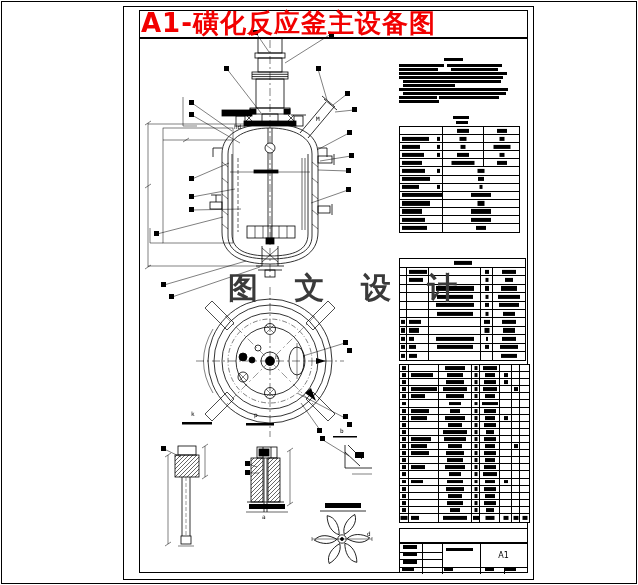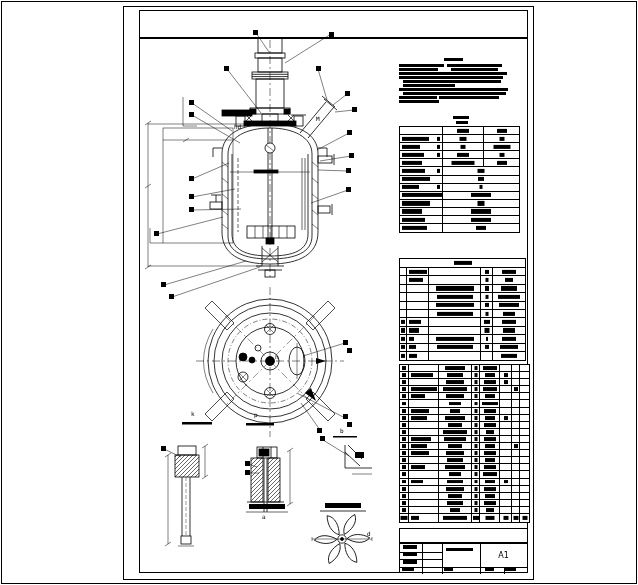--- a/index.html
+++ b/index.html
@@ -33,21 +33,23 @@
   #tb-a1{position:absolute;left:479px;top:551px;width:49px;text-align:center;font-size:8px;z-index:5;}
 </style>
 </head>
 <body>
 
 <div id="page">
   <div id="page-border"></div>
   <div id="sheet-trim"></div>
   <div id="sheet-frame"></div>
 
+  <div id="sheet-title" style="color: rgb(242, 0, 0);">A1-磺化反应釜主设备图</div>
   <div id="title-underline"></div>
+  <div id="watermark" style="color: rgb(58, 58, 58);">图 文 设 计</div>
 
   <svg class="lineart" width="638" height="585" viewBox="0 0 638 585" stroke="#000" fill="none" stroke-width="0.8">
     <defs>
       <pattern id="hatch" patternUnits="userSpaceOnUse" width="4" height="4">
         <path d="M0,4 l4,-4" stroke="#000" stroke-width="0.6"></path>
       </pattern>
     </defs>
 
     <g>
       <line x1="270" y1="40" x2="270" y2="280" stroke-width="0.5" stroke-dasharray="8 3 2 3"></line>

